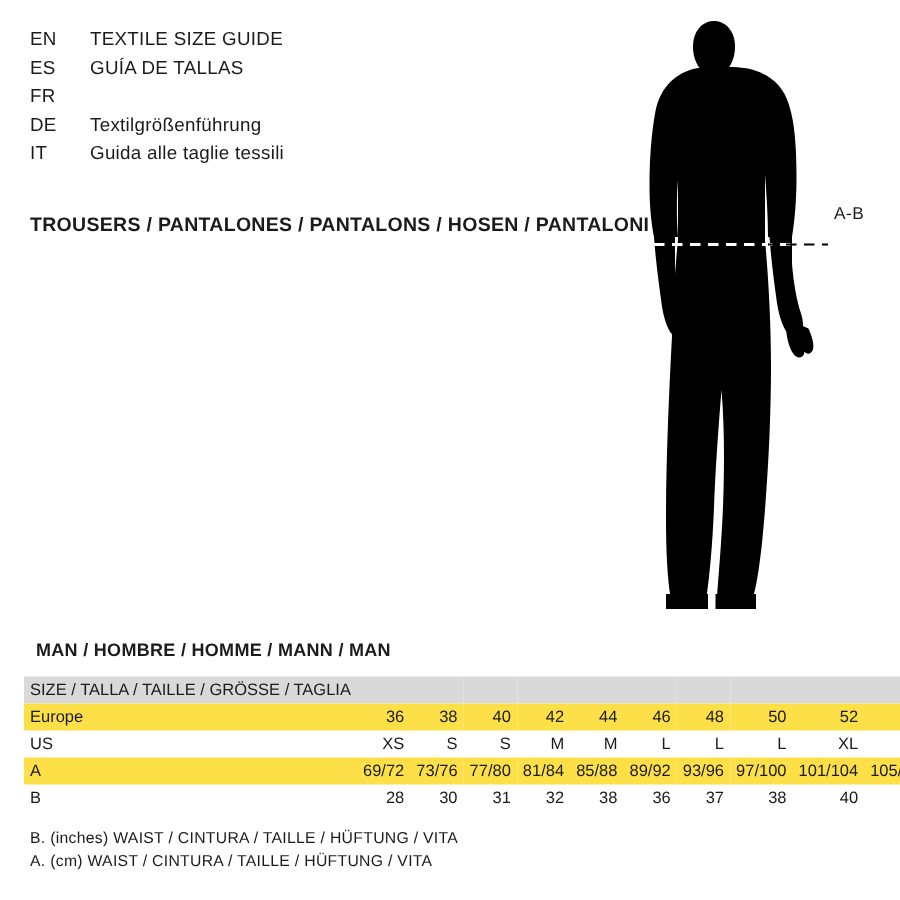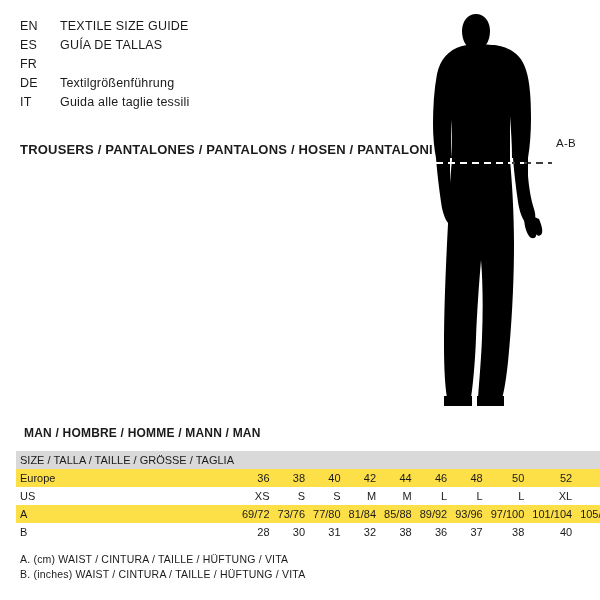--- a/index.html
+++ b/index.html
@@ -292,15 +292,15 @@
     <td class="val">37</td>
     <td class="val">38</td>
     <td class="val">40</td>
     <td class="val">42</td>
 
   </tr>
 </tbody>
   </table>
 
 <div class="footnotes">
+  <div>B. (inches) WAIST / CINTURA / TAILLE / HÜFTUNG / VITA</div>
   <div>A. (cm) WAIST / CINTURA / TAILLE / HÜFTUNG / VITA</div>
-  <div>B. (inches) WAIST / CINTURA / TAILLE / HÜFTUNG / VITA</div>
 </div>
 
 </body></html>

